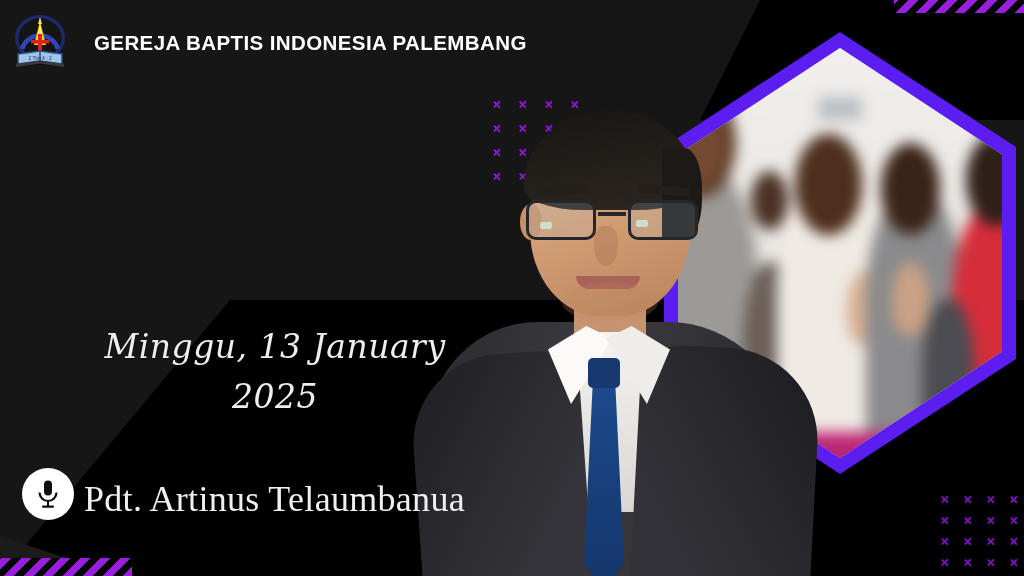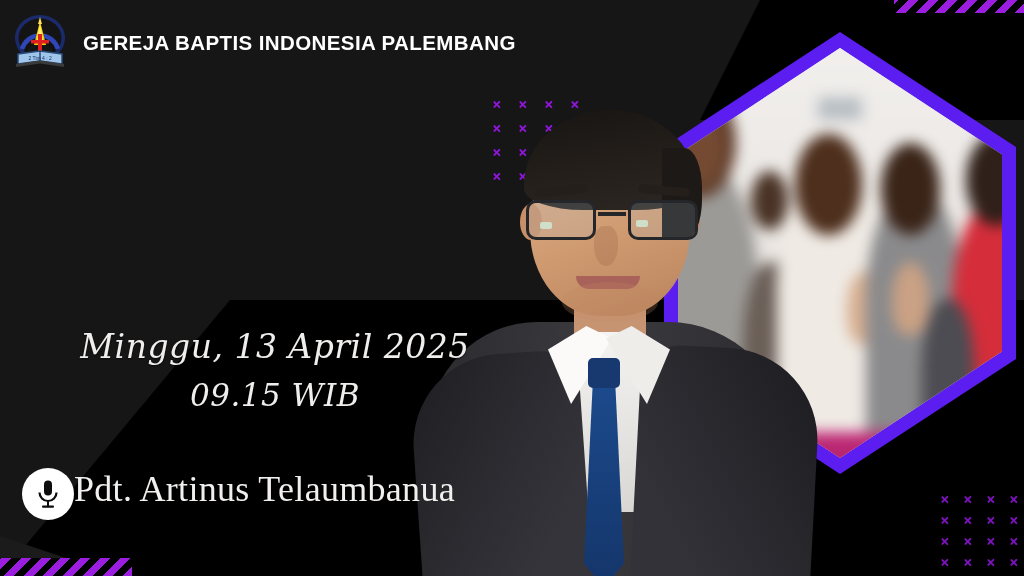--- a/index.html
+++ b/index.html
@@ -149,21 +149,21 @@
   .bridge { position:absolute; left:74px; top:14px; width:28px; height:3.5px; background:#24262a; }
   .glare { position:absolute; width:12px; height:7px; background:#cfe9d6; opacity:.85; border-radius:2px; }
   .p-brow-l { position:absolute; left:138px; top:100px; width:52px; height:9px; background:#241f1b; border-radius:5px; transform:rotate(-5deg); }
   .p-brow-r { position:absolute; left:240px; top:100px; width:52px; height:9px; background:#241f1b; border-radius:5px; transform:rotate(5deg); }
   .p-nose { position:absolute; left:196px; top:140px; width:24px; height:40px; background:rgba(160,110,78,.35); border-radius:40% 40% 50% 50%; }
   .p-mouth { position:absolute; left:178px; top:190px; width:64px; height:13px; background:#a8625a; border-radius:0 0 36px 36px; }
   .p-chin { position:absolute; left:164px; top:196px; width:96px; height:40px; background:rgba(190,135,100,.25); border-radius:50%; }
 
   
   #header-row {
-    position:absolute; left:12px; top:12px; display:flex; align-items:center; gap:15px; z-index:6;
+    position:absolute; left:12px; top:12px; display:flex; align-items:center; gap:26px; z-index:6;
   }
   #logo-emblem { width:56px; height:62px; flex:0 0 auto; }
   #church-name {
     color:#ffffff; font-size:20.5px; font-weight:bold; letter-spacing:.4px;
     white-space:nowrap;
   }
 
   #title-block { position:absolute; left:108px; top:76px; z-index:6; }
   .bigtitle {
     color:#fff; font-weight:bold; font-size:112px; line-height:.92;
@@ -175,21 +175,21 @@
     position:absolute; left:80px; top:322px; width:390px; text-align:center; z-index:6;
   }
   .script {
     color:#f0eeec; font-family:"DejaVu Serif", serif;
     font-style:italic; font-size:33px; line-height:1.5; letter-spacing:.5px;
     text-shadow:0 1px 2px rgba(0,0,0,.7);
   }
   .script.small { font-size:31px; }
 
   #speaker-row {
-    position:absolute; left:22px; top:468px; display:flex; align-items:flex-start; gap:0; z-index:6;
+    position:absolute; left:22px; top:468px; display:flex; align-items:flex-end; gap:10px; z-index:6;
   }
   #mic-badge {
     width:52px; height:52px; border-radius:50%; background:#fff;
     display:flex; align-items:center; justify-content:center; flex:0 0 auto;
   }
   #speaker-name {
     color:#f2f0ee; font-family:"Liberation Serif", serif; font-size:36px;
     letter-spacing:.3px; white-space:nowrap;
   }
 </style>
@@ -324,22 +324,21 @@
       <path d="M12 84 L56 78 L100 84 L100 104 L56 98 L12 104 Z" fill="#9fc6ea" stroke="#2a4a78" stroke-width="3"></path>
       <path d="M56 78 L56 98" stroke="#2a4a78" stroke-width="3"></path>
       <text x="33" y="95" font-family="'Liberation Sans',sans-serif" font-size="10" fill="#15306a">2 Tim  4 : 2</text>
       <path d="M8 104 L56 97 L104 104 L104 110 L56 103 L8 110 Z" fill="#3a3a3a"></path>
     </svg>
     <div id="church-name">GEREJA BAPTIS INDONESIA PALEMBANG</div>
   </div>
 
 
   <div id="datetime-block">
-    <div class="script">Minggu, 13 April 2025</div>
-    <div class="script small">09.15 WIB</div>
+    <div class="script">Minggu, 13 January 2025</div>
   </div>
 
   <div id="speaker-row">
     <div id="mic-badge">
       <svg width="26" height="30" viewBox="0 0 26 30">
         <rect x="9" y="1.5" width="8" height="15" rx="4" fill="#0d0d0d"></rect>
         <path d="M4.5 13.5 a8.5 8.5 0 0 0 17 0" fill="none" stroke="#0d0d0d" stroke-width="2.2"></path>
         <rect x="12" y="21" width="2" height="6" fill="#0d0d0d"></rect>
         <rect x="7" y="26.5" width="12" height="2.2" rx="1" fill="#0d0d0d"></rect>
       </svg>

